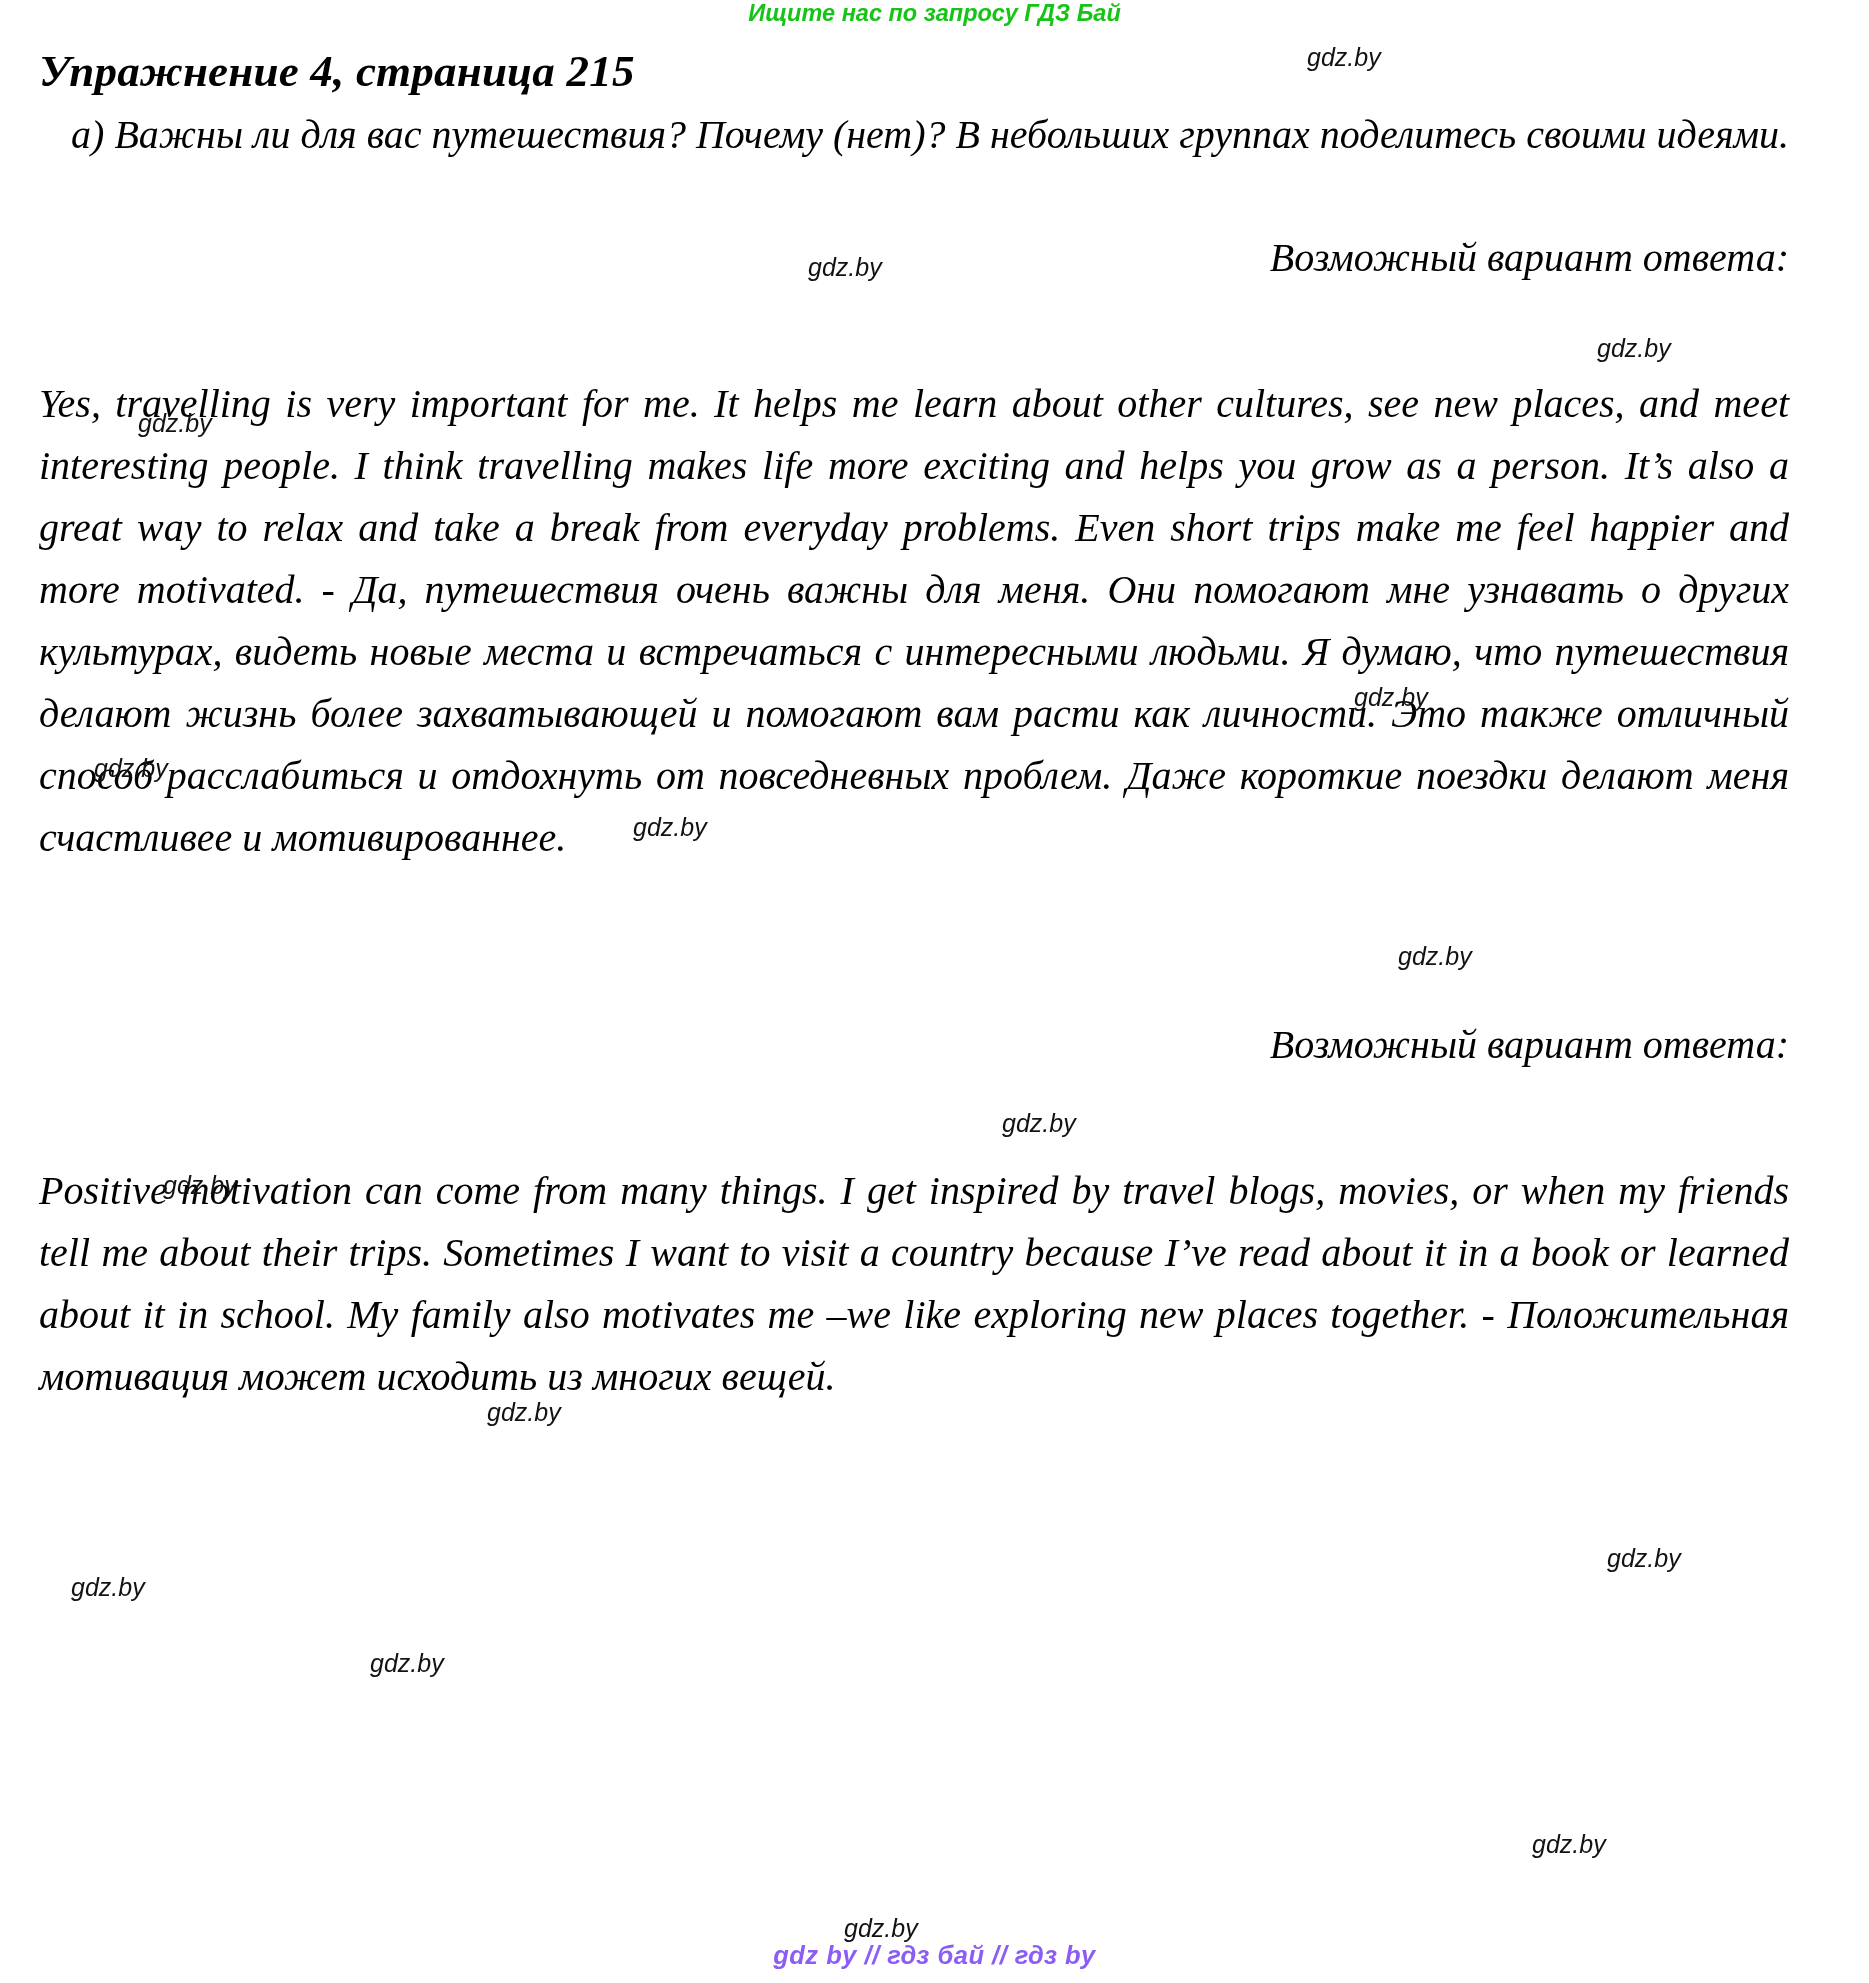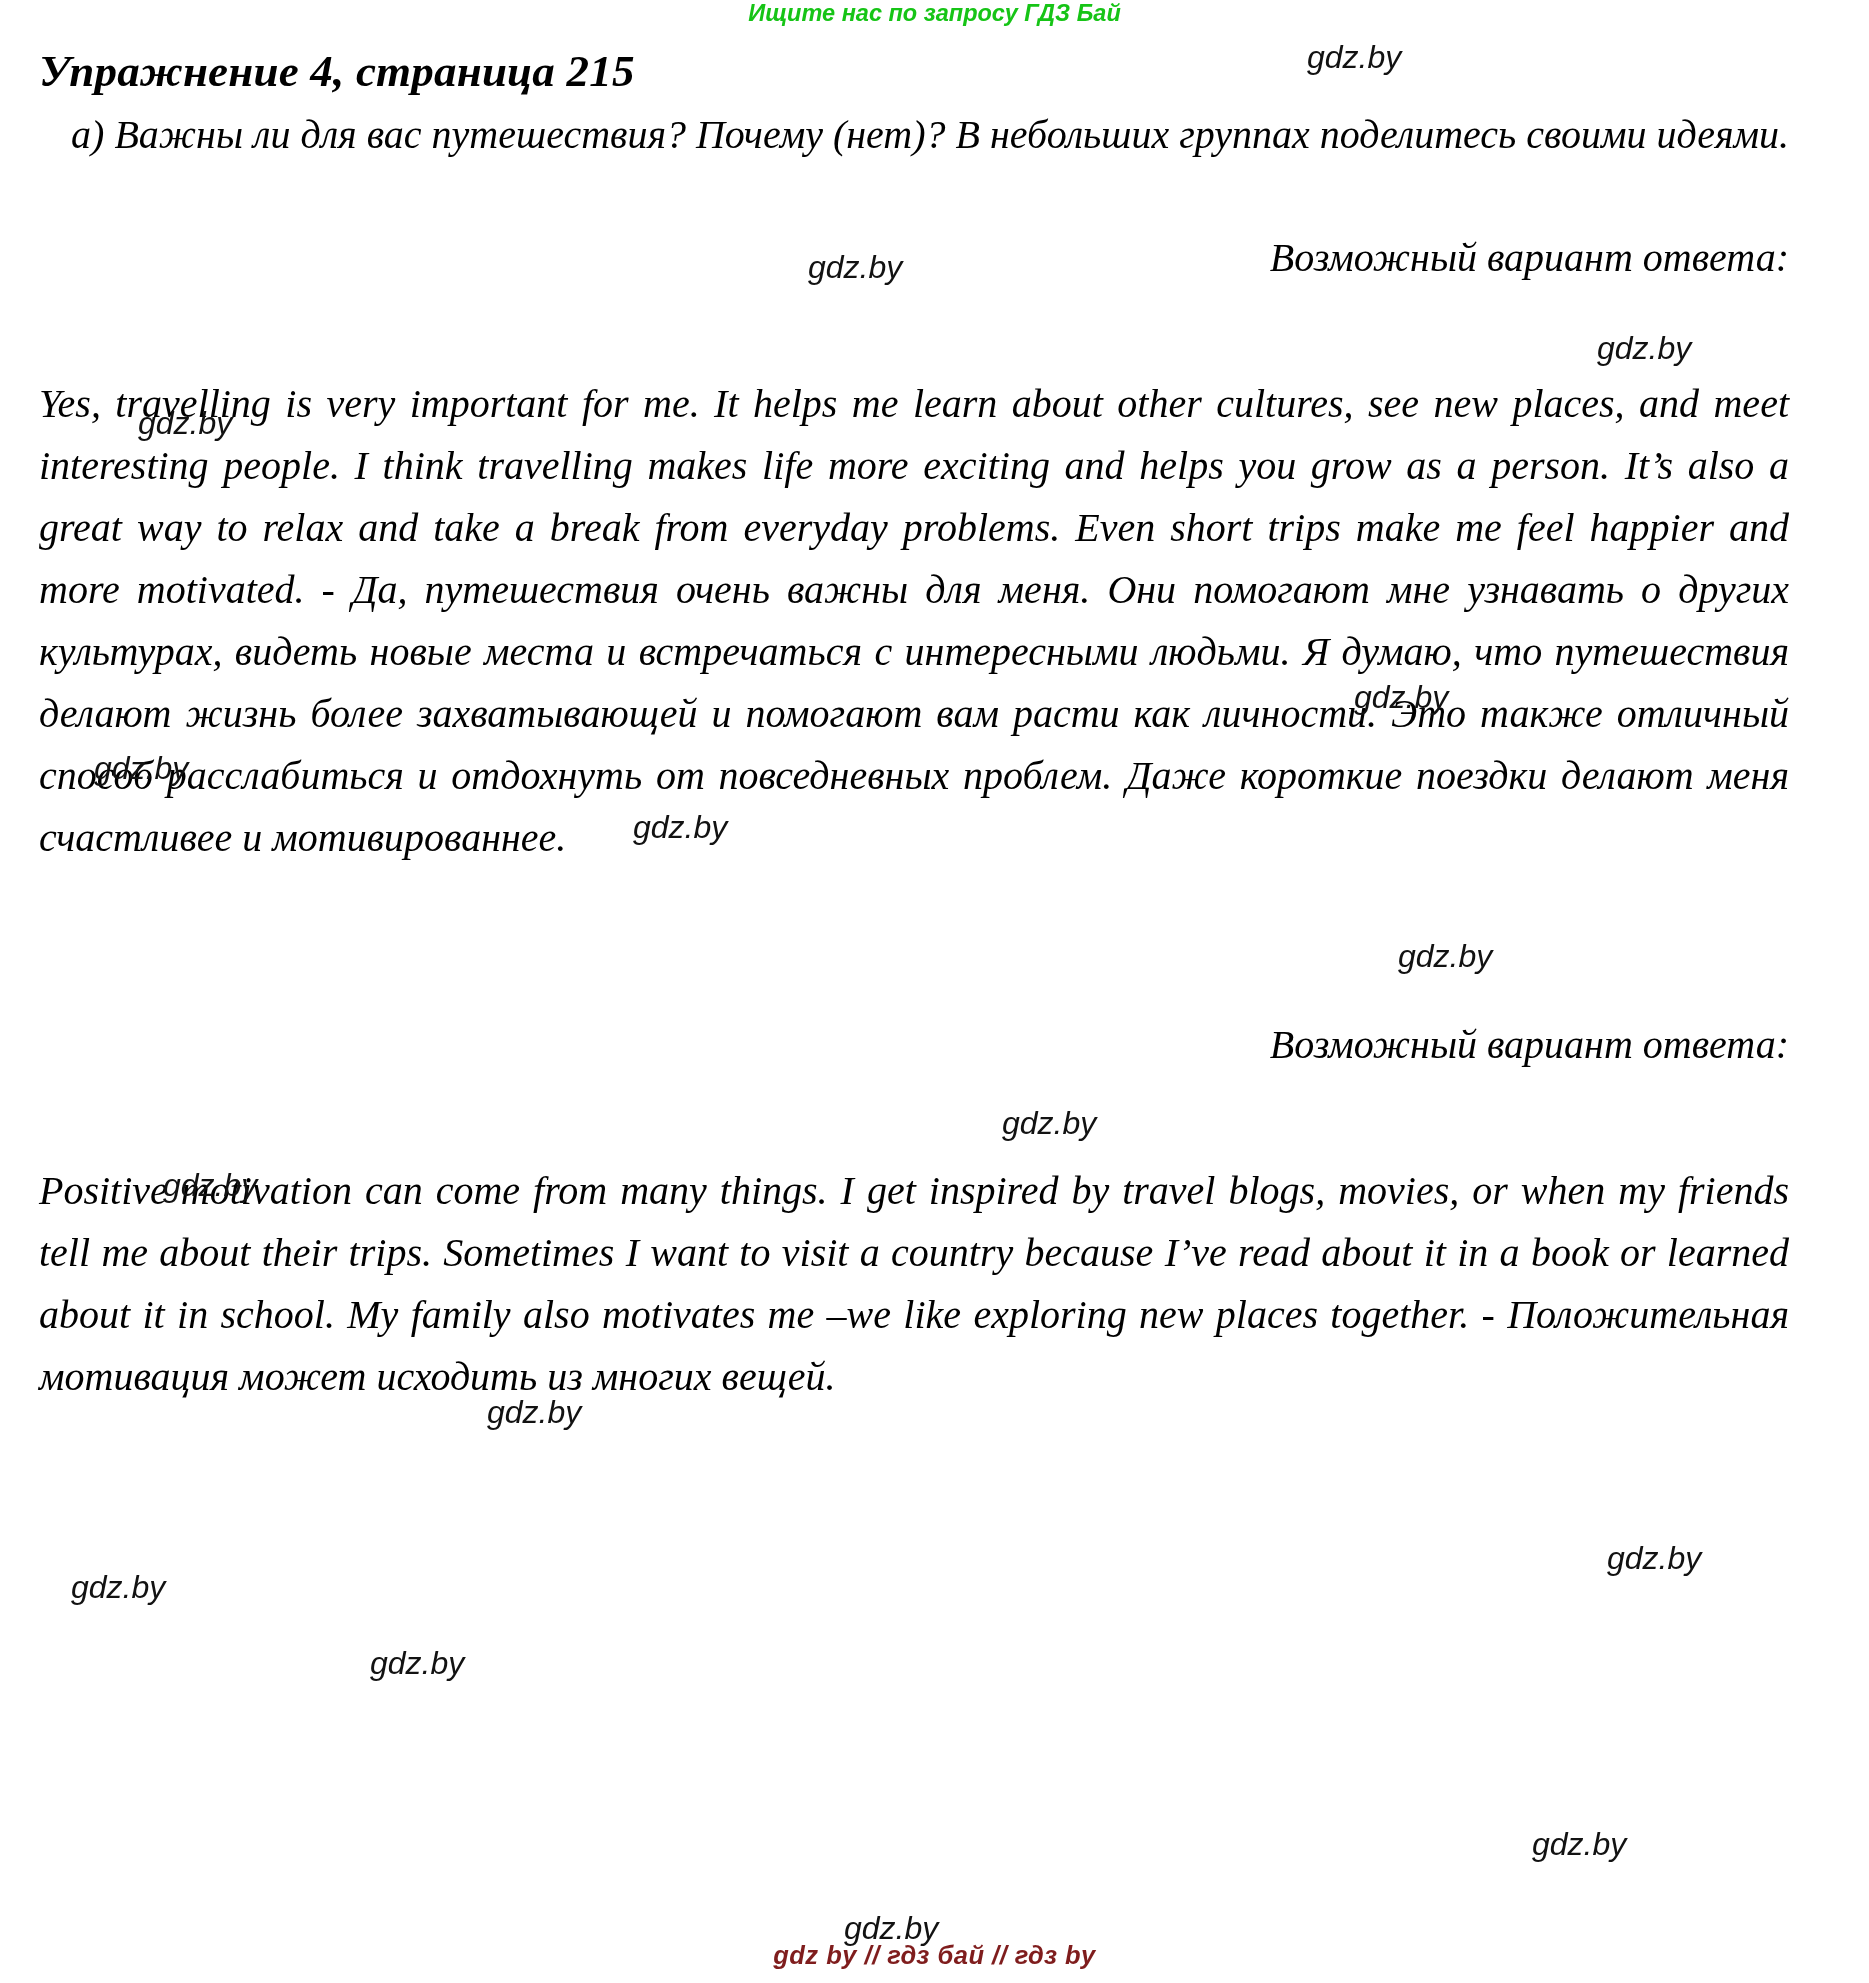--- a/index.html
+++ b/index.html
@@ -60,21 +60,21 @@
   }
 
   .para.left { text-align: right; }
   .spacer-md { height: 61px; }
   .spacer-lg { height: 84px; }
 
   
   .wm {
     position: absolute;
     font-family: "Liberation Sans", sans-serif;
-    font-size: 32px;
+    font-size: 25px;
     line-height: 24.5px;
     color: #121212;
     white-space: nowrap;
     pointer-events: none;
   }
 
   
   .footer-line {
     position: absolute;
     left: 0;
@@ -133,14 +133,14 @@
     <div class="wm" style="left: 1002px; top: 1111px;">gdz.by</div>
     <div class="wm" style="left: 163px; top: 1173px;">gdz.by</div>
     <div class="wm" style="left: 487px; top: 1400px;">gdz.by</div>
     <div class="wm" style="left: 1607px; top: 1546px;">gdz.by</div>
     <div class="wm" style="left: 71px; top: 1575px;">gdz.by</div>
     <div class="wm" style="left: 370px; top: 1651px;">gdz.by</div>
     <div class="wm" style="left: 1532px; top: 1832px;">gdz.by</div>
     <div class="wm" style="left: 844px; top: 1916px;">gdz.by</div>
   </div>
 
-<div class="footer-line" style="color: #7f1d1d;">gdz by  //  гдз бай  //  гдз by</div>
+<div class="footer-line" style="color: #8b5cf6;">gdz by  //  гдз бай  //  гдз by</div>
 
 
 </body></html>

